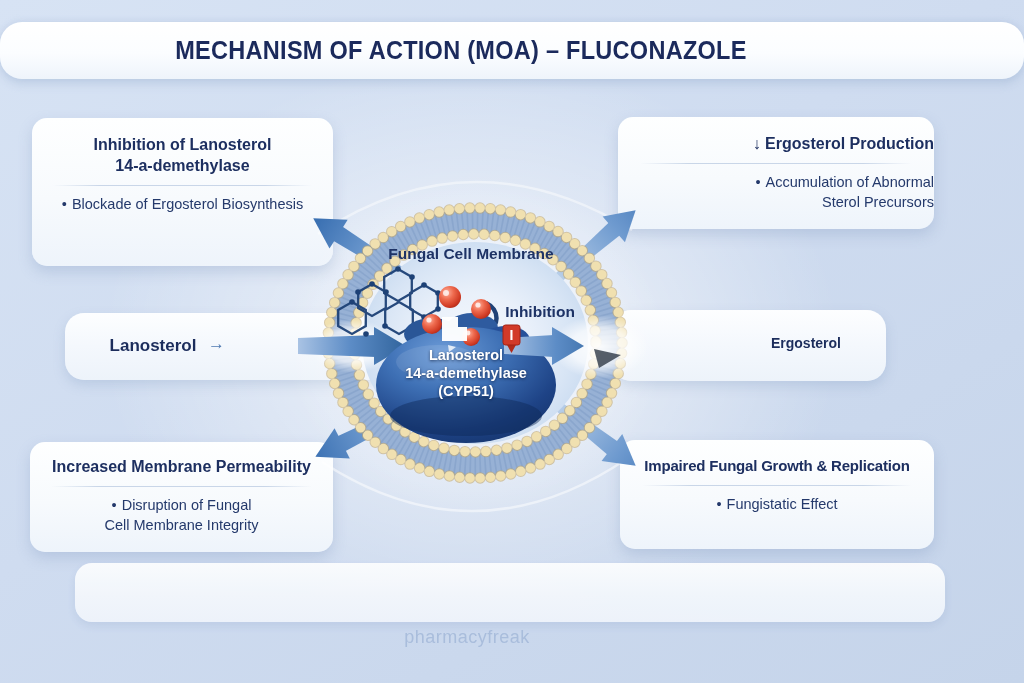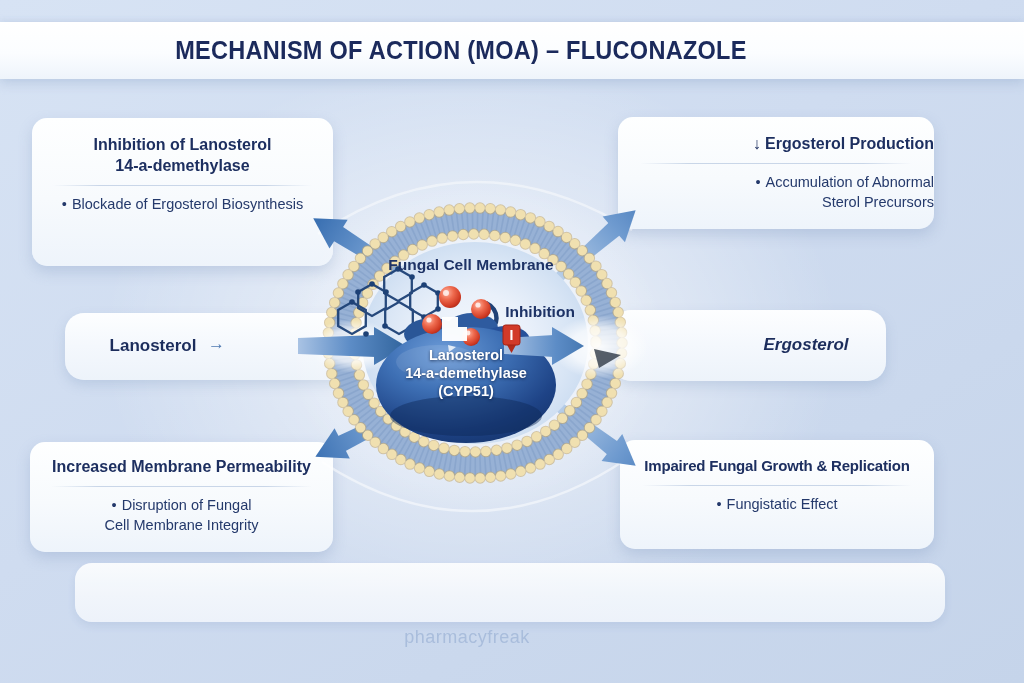--- a/index.html
+++ b/index.html
@@ -8,21 +8,21 @@
     font-family:"Liberation Sans", sans-serif;
     background:
       radial-gradient(ellipse 560px 430px at 46% 50%, rgba(255,255,255,.72), rgba(255,255,255,0) 66%),
       linear-gradient(150deg, #d7e3f4 0%, #cfdcf0 45%, #c5d4ea 100%);
   }
   
   .title-bar {
     position:absolute; left:0; top:22px; width:1024px; height:57px;
     background:linear-gradient(180deg,#ffffff 0%,#fbfdff 55%,#eef4fb 100%);
     box-shadow:0 5px 10px rgba(140,165,200,.32), 0 -2px 6px rgba(160,180,210,.18);
-    display:flex; align-items:center; justify-content:center;
+    display:flex; align-items:center; justify-content:center;border-radius:22px;
   }
   .title-bar h1 {
     margin:0 102px 0 0; font-size:25px; font-weight:700; color:#1b2a5c;
     letter-spacing:.3px; transform:scaleX(.94); white-space:nowrap;
   }
   
   .card {
     position:absolute; border-radius:15px; text-align:center; box-sizing:border-box;
     background:linear-gradient(180deg,#feffff 0%,#f7fafd 55%,#eef4fb 100%);
     box-shadow:0 6px 14px rgba(125,150,190,.30);
@@ -44,22 +44,22 @@
     position:absolute; border-radius:19px;
     background:linear-gradient(180deg,#fdfeff 0%,#f4f8fd 50%,#edf3fa 100%);
     box-shadow:0 5px 12px rgba(125,150,190,.26);
   }
   .bar-left  { left:65px;  top:313px; width:330px; height:67px; }
   .bar-right { left:612px; top:310px; width:274px; height:71px; }
   
   .lbl { position:absolute; font-weight:700; text-align:center; color:#1c2d5c; }
   .lanosterol-label { left:95px;  top:336px; width:116px; font-size:17px; }
   .lan-arrow        { left:208px; top:334px; font-size:17px; color:#4e79b1; text-align:left; }
-  .ergosterol-label { left:700px; top:335px; width:212px; font-size:17px;font-style:italic; }
-  .membrane-label   { left:362px; top:256px; width:218px; font-size:15.5px; color:#1e3366; }
+  .ergosterol-label { left:700px; top:335px; width:212px; font-size:14px; }
+  .membrane-label   { left:362px; top:245px; width:218px; font-size:15.5px; color:#1e3366; }
   .inhibition-label { left:489px; top:303px; width:102px; font-size:15.5px; color:#1e3366; }
   .enzyme-label {
     left:376px; top:346px; width:180px; font-size:14.5px; line-height:18px;
     color:#ffffff; text-shadow:0 1px 3px rgba(4,16,44,.65);
   }
   
   .scene { position:absolute; left:0; top:0; pointer-events:none; }
   
   .footer-bar {
     position:absolute; left:75px; top:563px; width:870px; height:59px; border-radius:17px;

